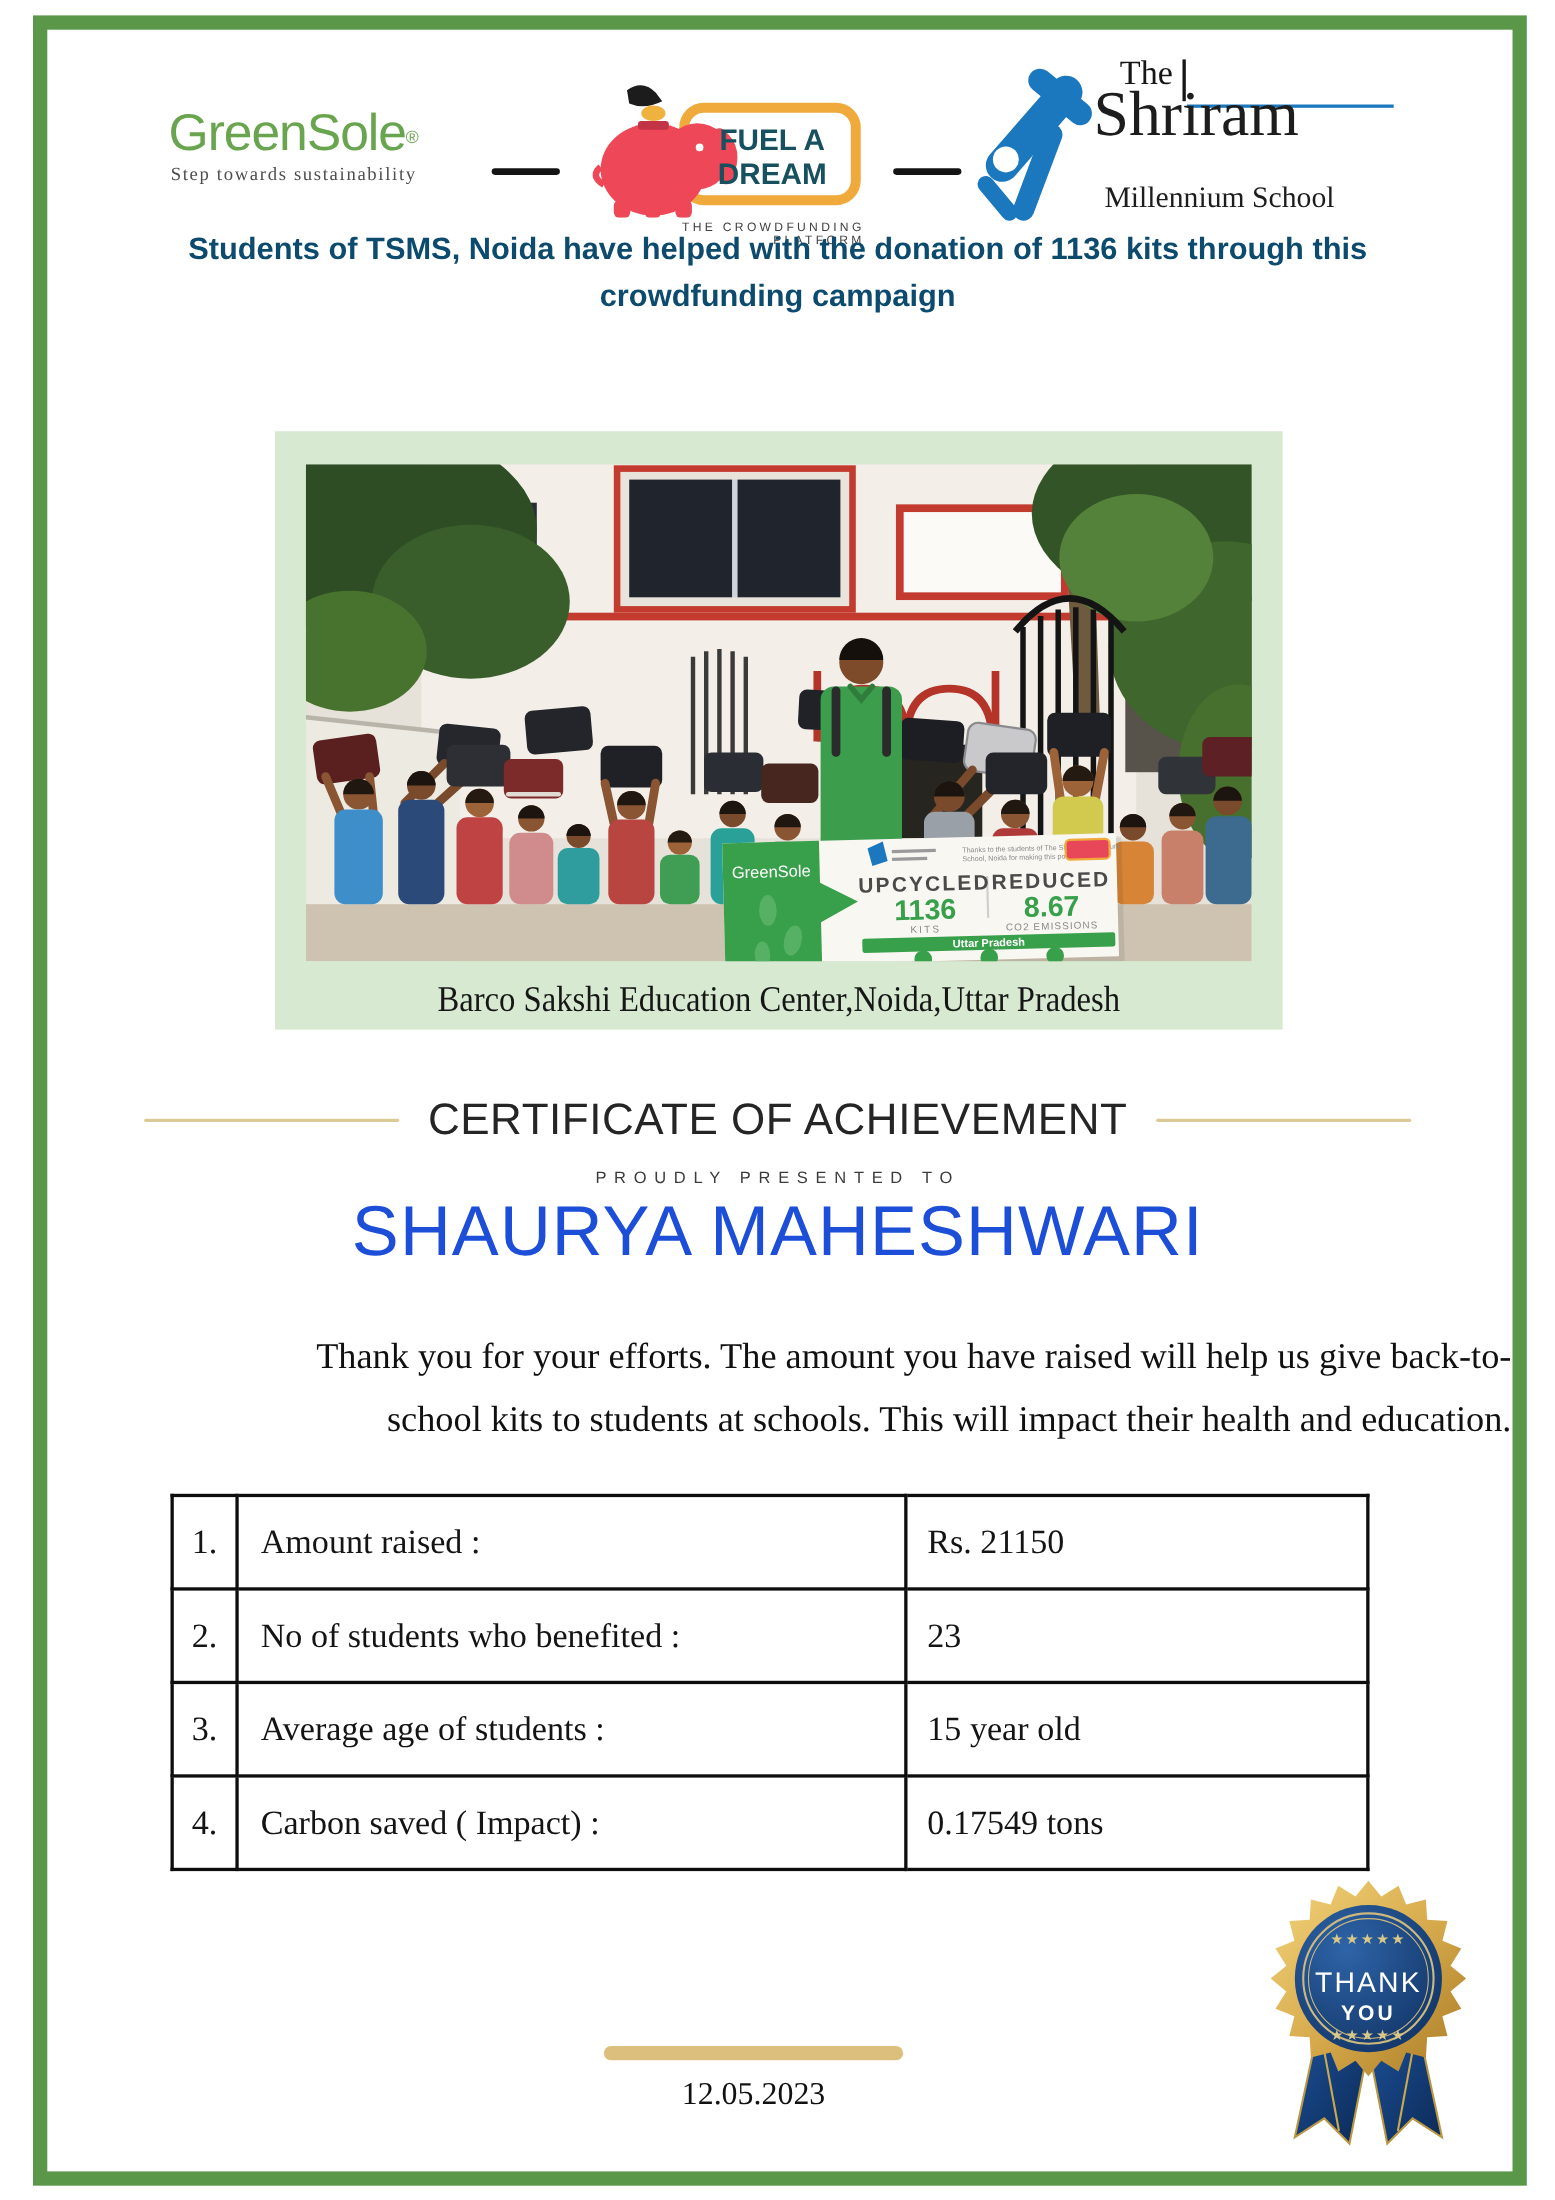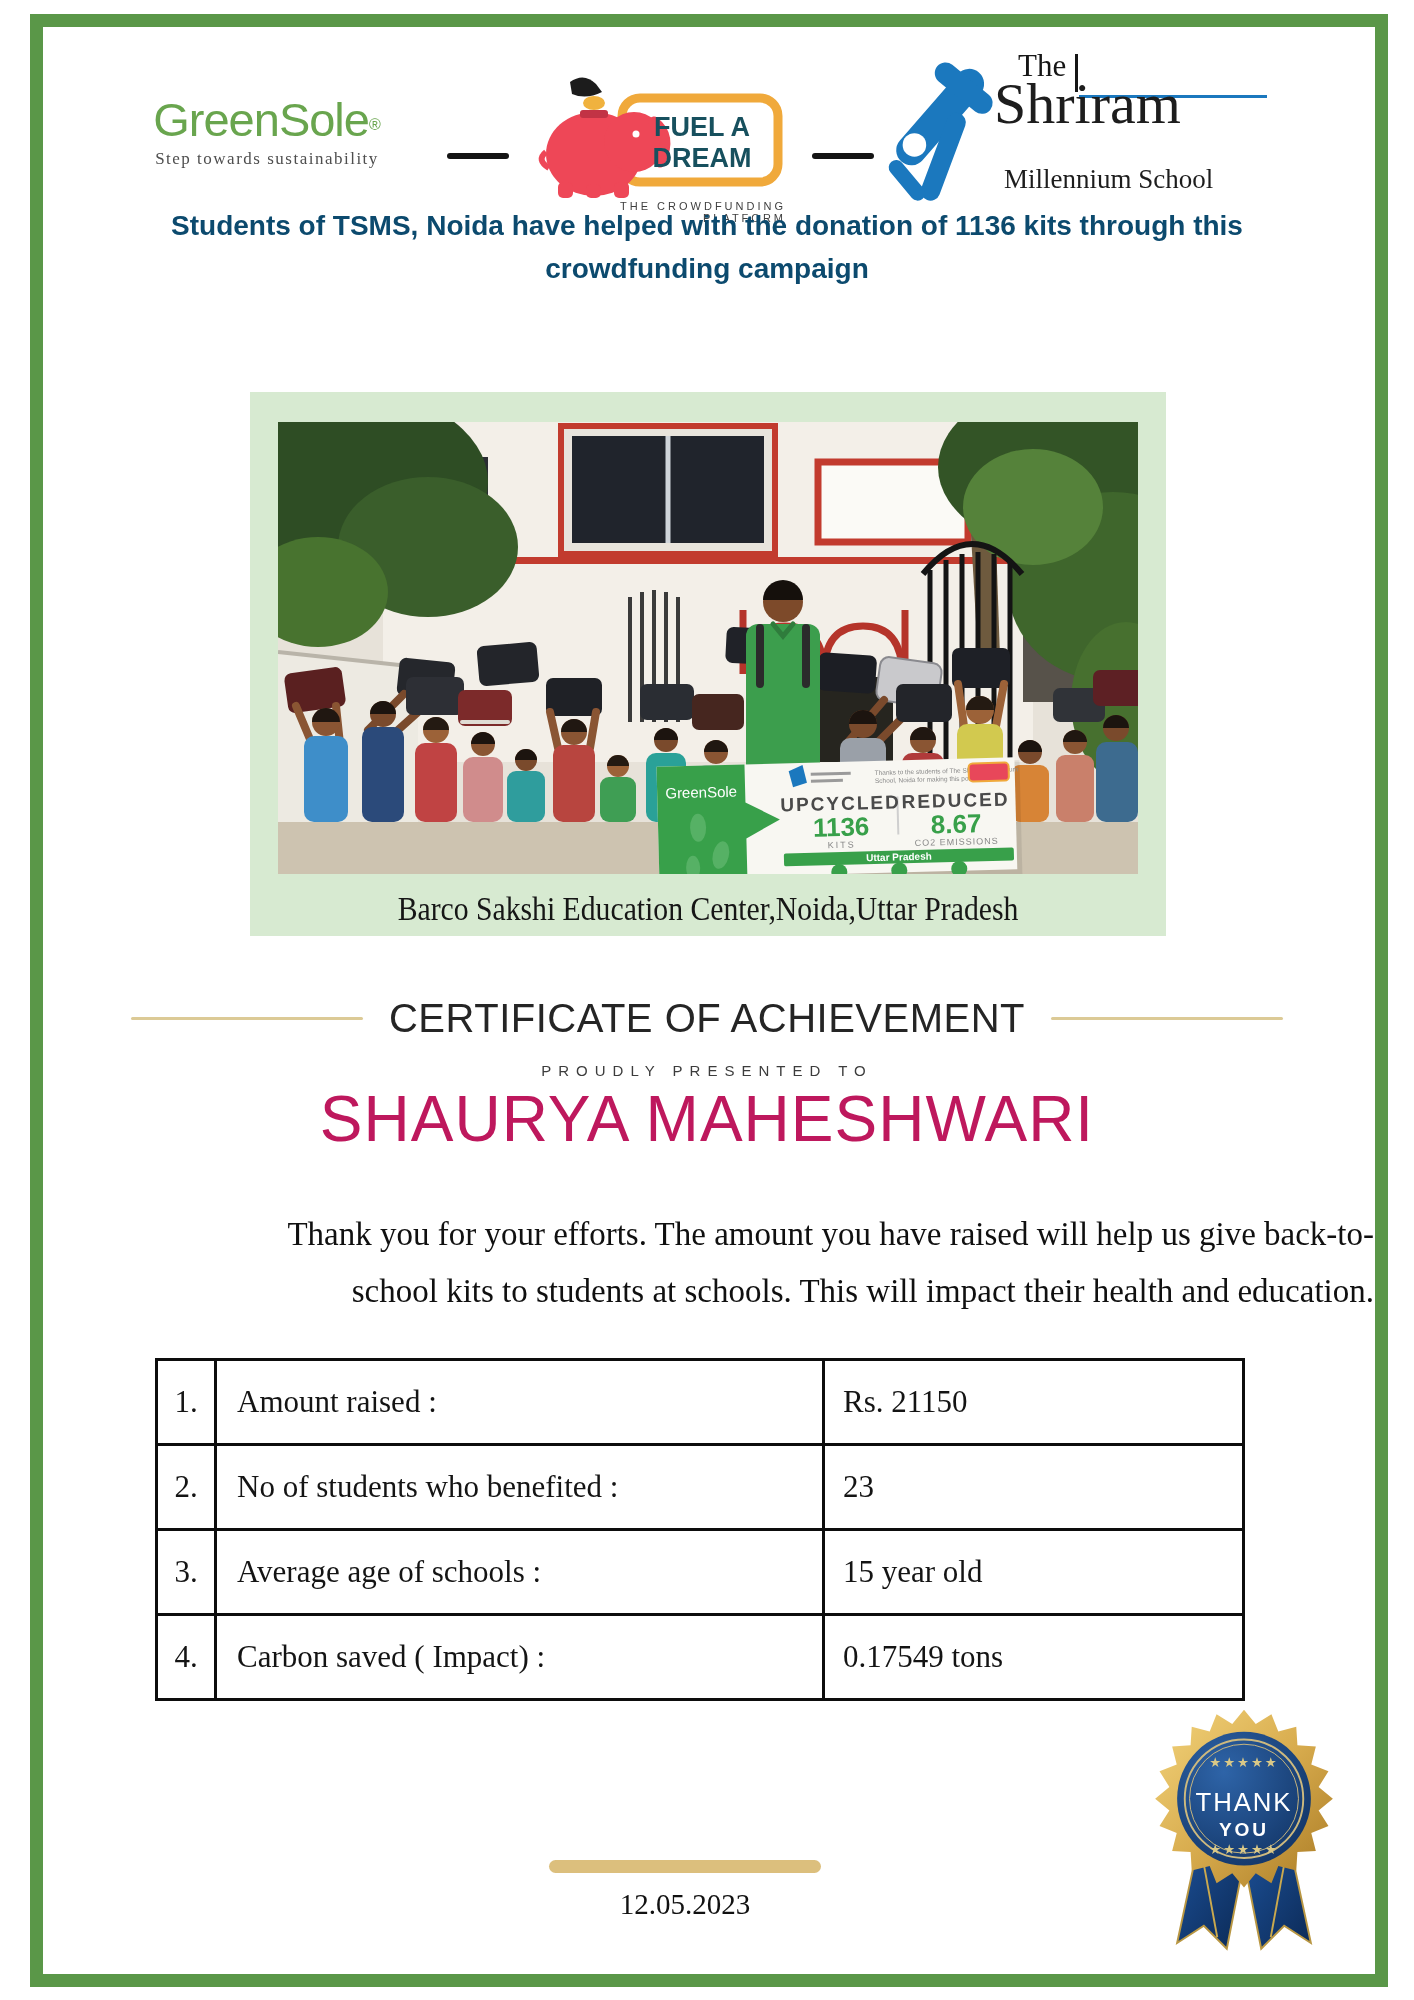--- a/index.html
+++ b/index.html
@@ -36,21 +36,21 @@
         font-family:"Liberation Serif",serif;font-size:33px;color:#161616;
         transform:scaleX(0.9);}
 
   
   .title-row{position:absolute;left:0;right:0;top:996px;display:flex;justify-content:center;align-items:center;gap:26px;}
   .title-rule{width:232px;height:3px;background:#dcca96;border-radius:2px;}
   .cert-title{font-size:40px;color:#252525;letter-spacing:0.5px;}
   .presented{position:absolute;left:0;right:0;top:1062px;text-align:center;
         font-size:15px;letter-spacing:7px;color:#3c3c3c;font-weight:500;}
   .recipient{position:absolute;left:0;right:0;top:1082px;text-align:center;
-        font-size:64px;color:#be185d;letter-spacing:1px;}
+        font-size:64px;color:#1d4ed8;letter-spacing:1px;}
   .message{position:absolute;left:40px;right:40px;top:1206px;text-align:right;
         font-family:"Liberation Serif",serif;font-size:33px;line-height:1.72;color:#101010;}
 
   
   .impact-table{position:absolute;left:155px;top:1358px;width:1090px;border-collapse:collapse;
         font-family:"Liberation Serif",serif;font-size:31px;color:#141414;}
   .impact-table td{border:3px solid #0d0d0d;height:80px;vertical-align:middle;}
   .td-num{width:54px;text-align:center;}
   .td-label{width:584px;padding-left:20px;}
   .td-value{padding-left:18px;}
@@ -325,21 +325,21 @@
         <td class="td-label">Amount raised :</td>
         <td class="td-value">Rs. 21150</td>
       </tr>
       <tr>
         <td class="td-num">2.</td>
         <td class="td-label">No of students who benefited :</td>
         <td class="td-value">23</td>
       </tr>
       <tr>
         <td class="td-num">3.</td>
-        <td class="td-label">Average age of schools :</td>
+        <td class="td-label">Average age of students :</td>
         <td class="td-value">15 year old</td>
       </tr>
       <tr>
         <td class="td-num">4.</td>
         <td class="td-label">Carbon saved ( Impact) :</td>
         <td class="td-value">0.17549 tons</td>
       </tr>
     </tbody>
   </table>
 

